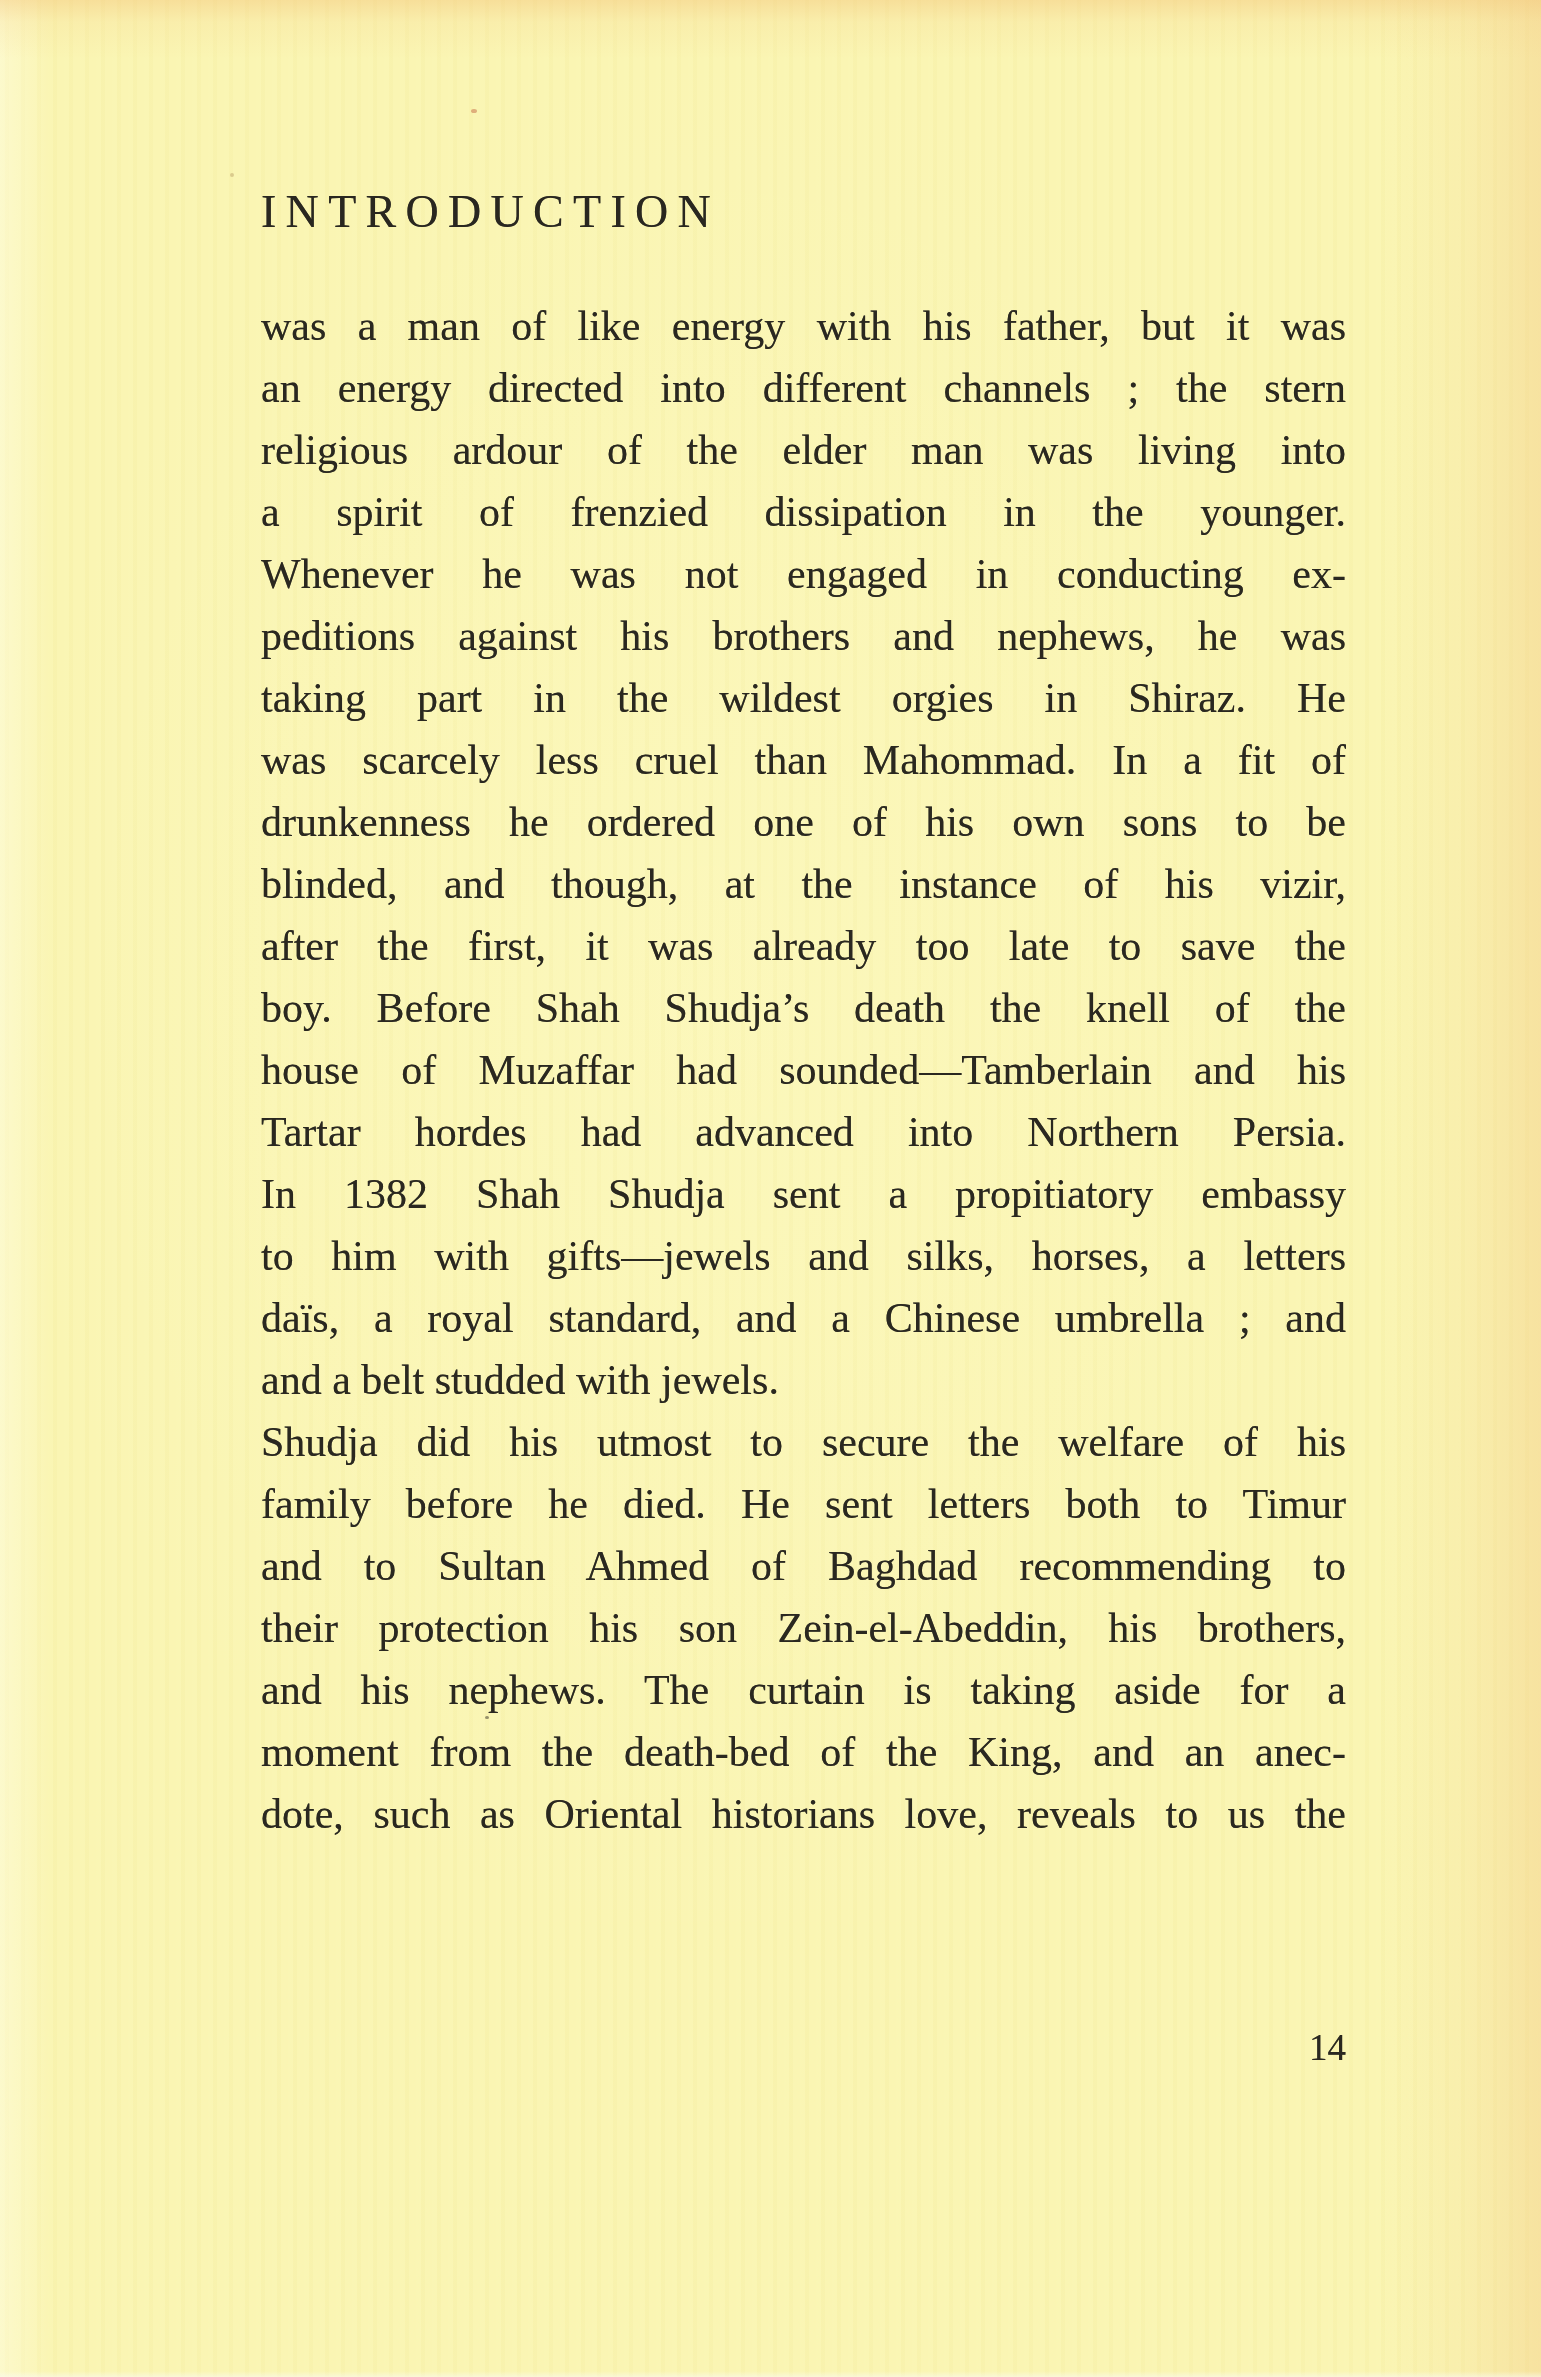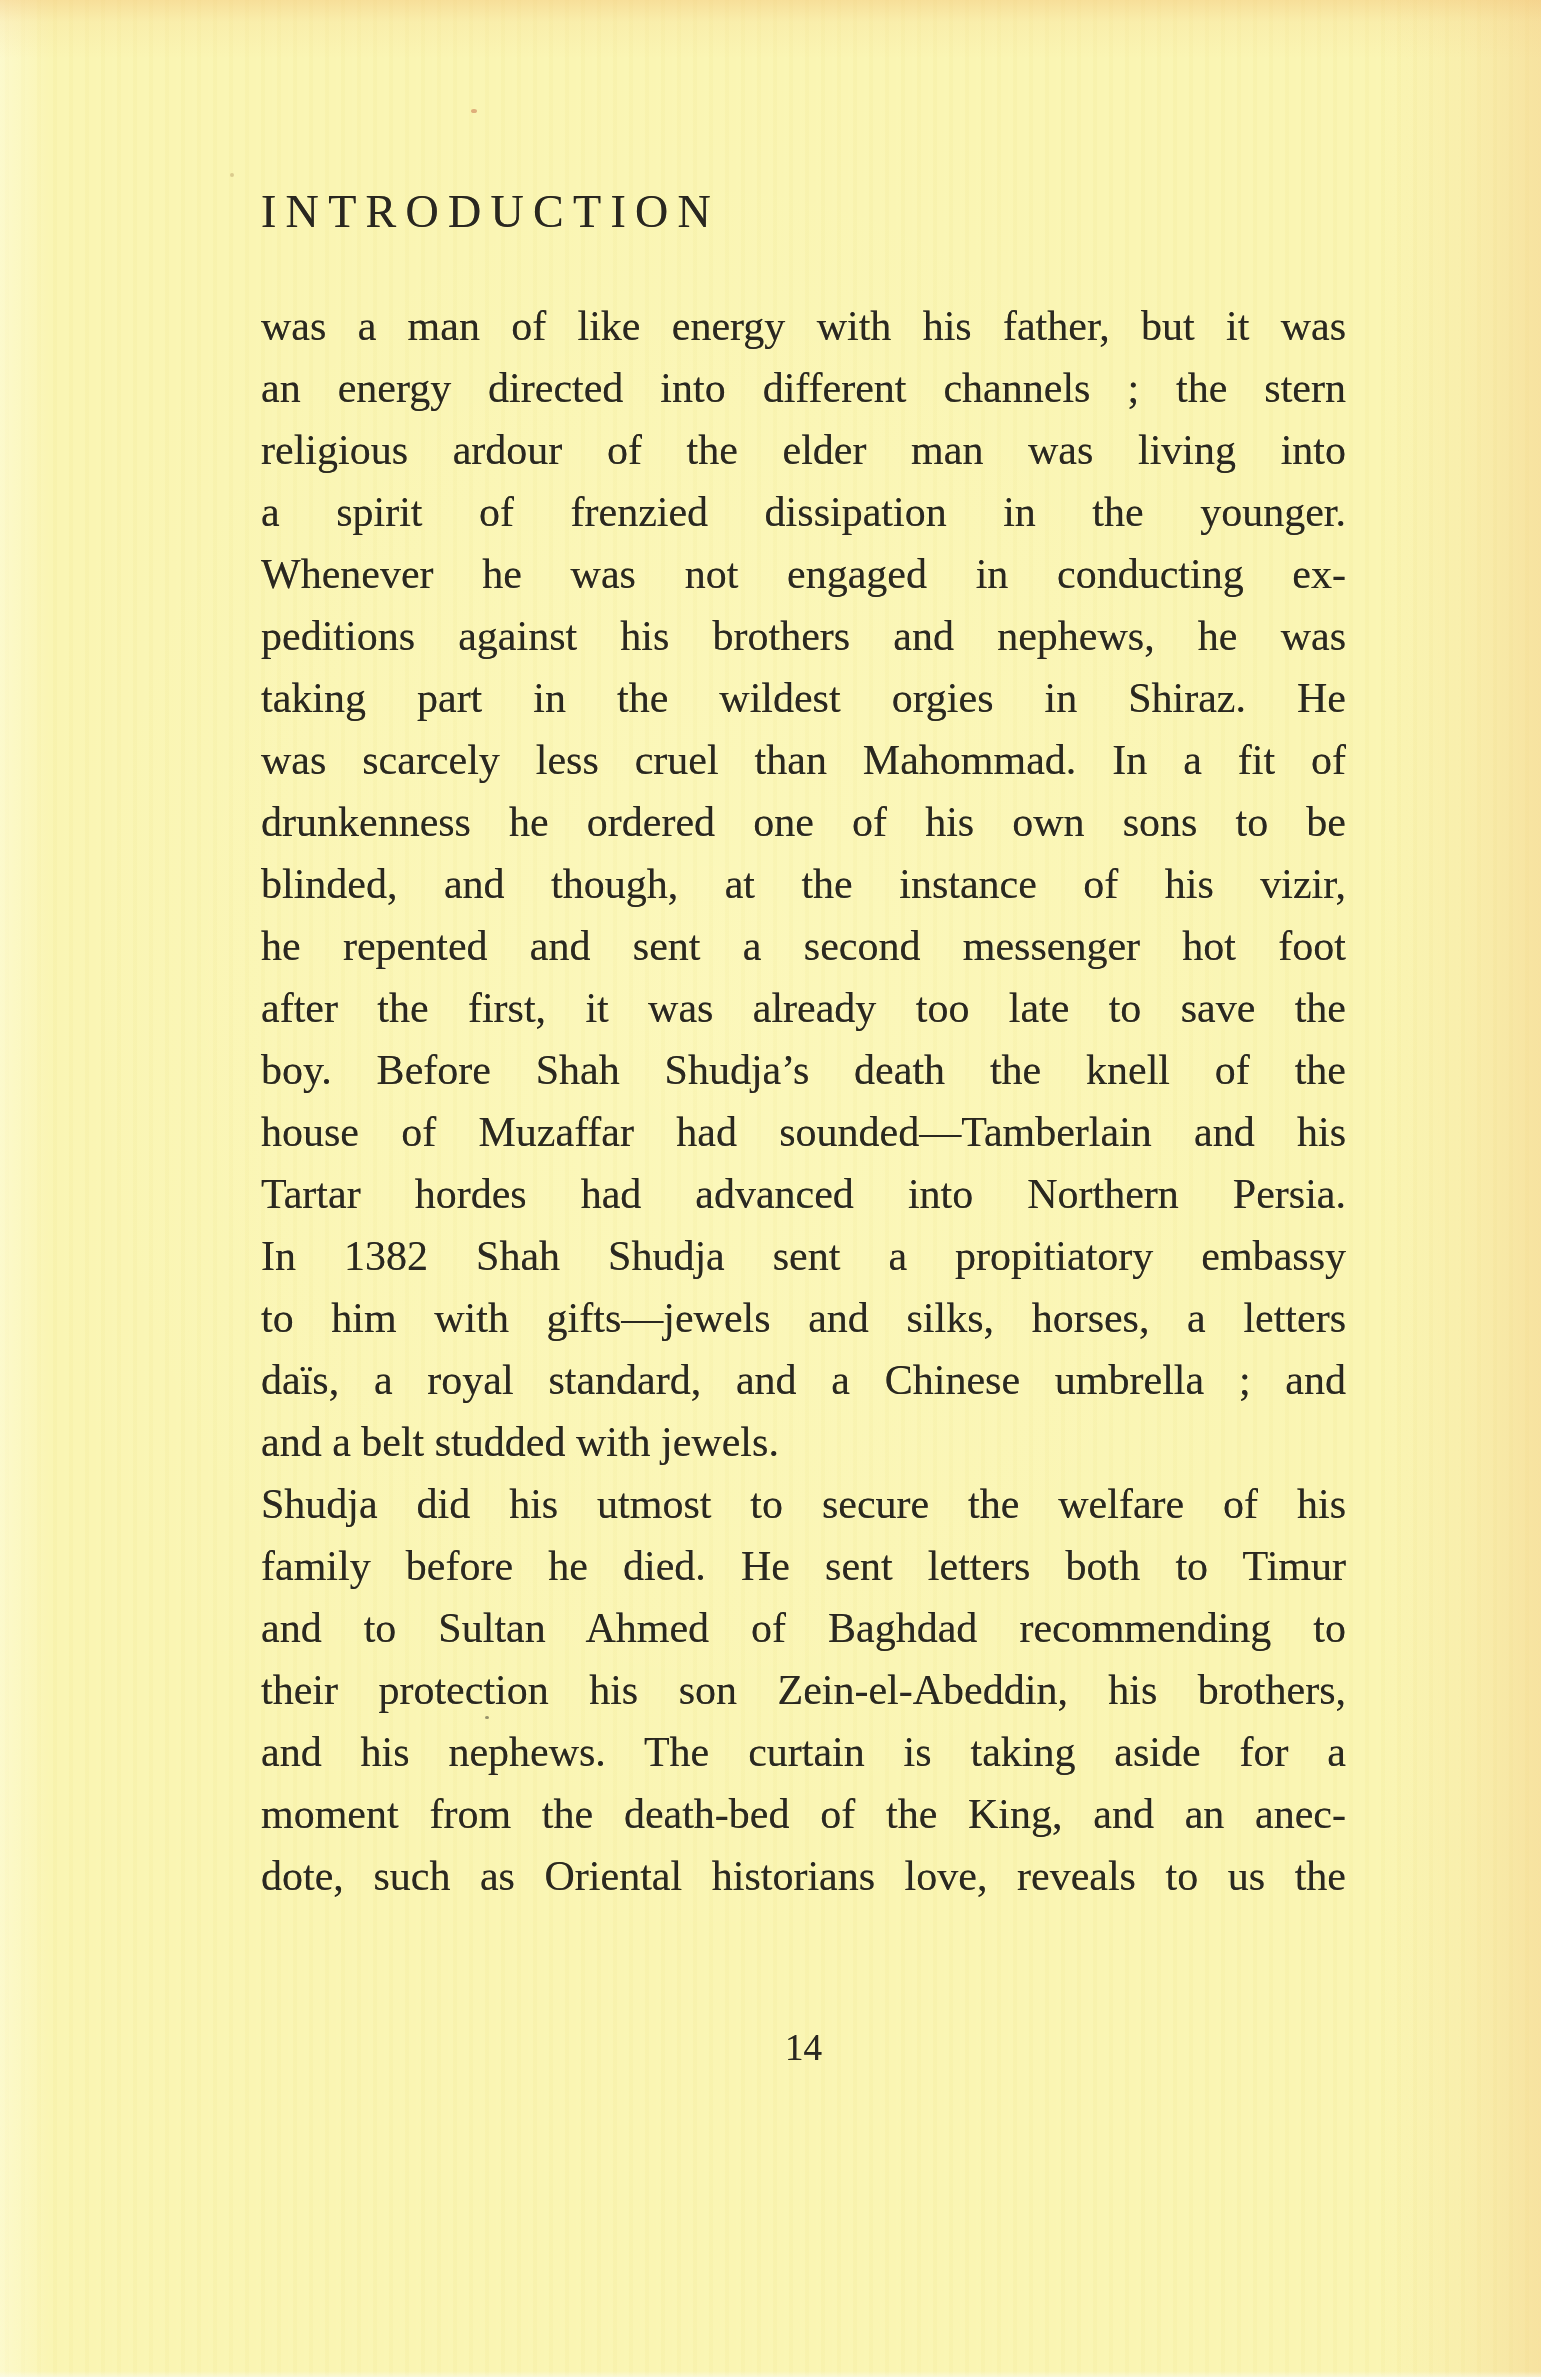--- a/index.html
+++ b/index.html
@@ -52,21 +52,21 @@
     text-align-last: justify;
     color: #2a2820;
     text-shadow: 0 0 0.5px rgba(42,40,32,0.6);
     white-space: normal;
   }
   .line.flush { text-align-last: left; }
   .line.indent { padding-left: 61px; }
   .folio {
     position: absolute;
     top: 2024px; left: 261px; width: 1085px;
-    text-align: center;
+    text-align: right;
     font-size: 37px;
     line-height: 47px;
     color: #2a2820;
     text-shadow: 0 0 0.5px rgba(42,40,32,0.6);
   }
   .speck { position: absolute; border-radius: 50%; }
   .speck-1 { left: 471px; top: 109px; width: 5.9px; height: 4.2px; background: rgba(201,116,78,0.55); }
   .speck-2 { left: 230px; top: 173px; width: 4.2px; height: 4.2px; background: rgba(150,112,62,0.30); }
   .speck-3 { left: 485px; top: 1716px; width: 4.2px; height: 3.4px; background: rgba(70,64,50,0.55); }
 </style>
@@ -81,21 +81,20 @@
     <div class="line">was a man of like energy with his father, but it was</div>
     <div class="line">an energy directed into different channels ; the stern</div>
     <div class="line">religious ardour of the elder man was living into</div>
     <div class="line">a spirit of frenzied dissipation in the younger.</div>
     <div class="line">Whenever he was not engaged in conducting ex-</div>
     <div class="line">peditions against his brothers and nephews, he was</div>
     <div class="line">taking part in the wildest orgies in Shiraz. He</div>
     <div class="line">was scarcely less cruel than Mahommad. In a fit of</div>
     <div class="line">drunkenness he ordered one of his own sons to be</div>
     <div class="line">blinded, and though, at the instance of his vizir,</div>
-    <div class="line">he repented and sent a second messenger hot foot</div>
     <div class="line">after the first, it was already too late to save the</div>
     <div class="line">boy. Before Shah Shudja’s death the knell of the</div>
     <div class="line">house of Muzaffar had sounded—Tamberlain and his</div>
     <div class="line">Tartar hordes had advanced into Northern Persia.</div>
     <div class="line">In 1382 Shah Shudja sent a propitiatory embassy</div>
     <div class="line">to him with gifts—jewels and silks, horses, a letters</div>
     <div class="line">daïs, a royal standard, and a Chinese umbrella ; and</div>
     <div class="line flush">and a belt studded with jewels.</div>
     <div class="line">Shudja did his utmost to secure the welfare of his</div>
     <div class="line">family before he died. He sent letters both to Timur</div>

